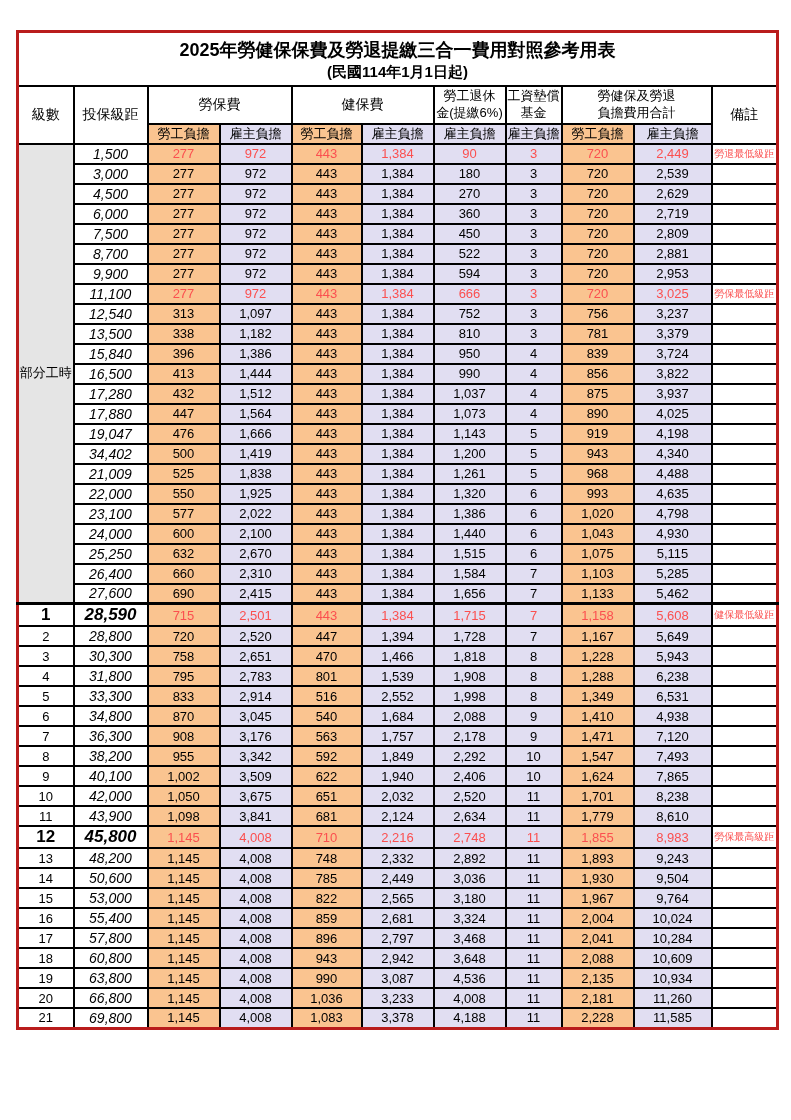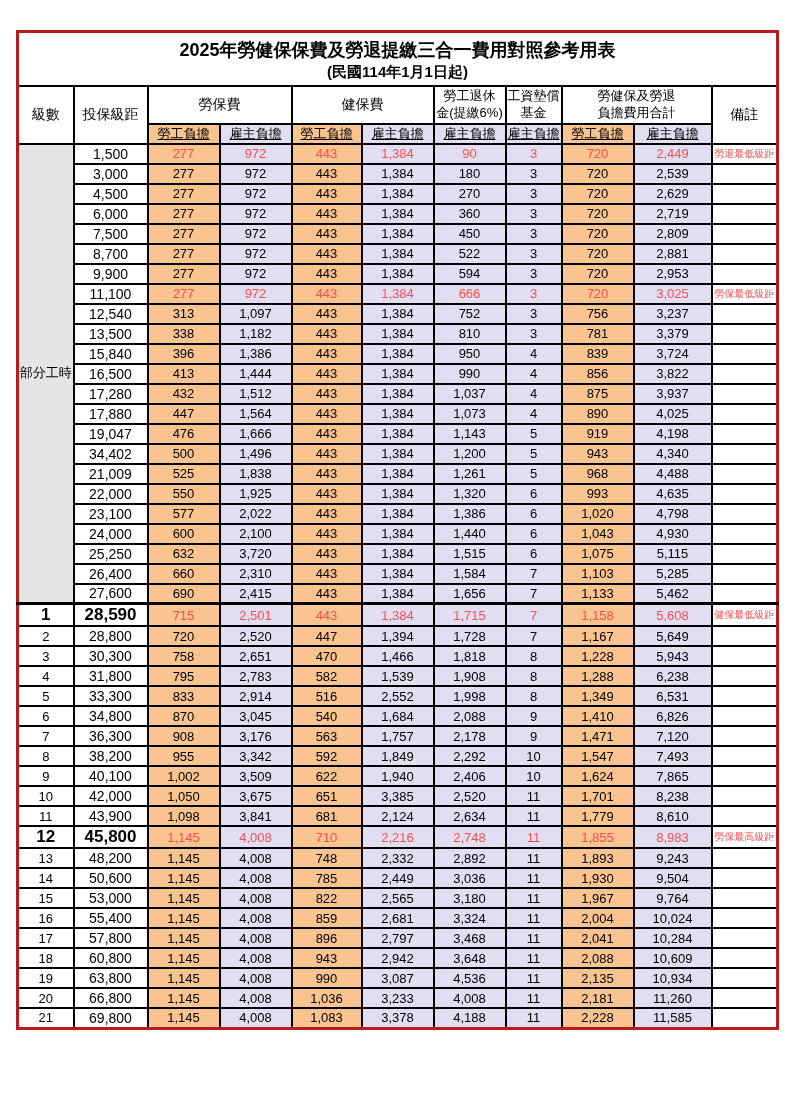--- a/index.html
+++ b/index.html
@@ -24,26 +24,26 @@
 
   
   .title-cell { height:54px; background:#fff; border-bottom:3px solid #000; }
   .title-line { font-size:18px; font-weight:bold; line-height:1.5; }
   .subtitle-line { font-size:15px; font-weight:bold; line-height:1.1; }
 
   
   thead th { font-weight:normal; background:#fff; font-size:14px; }
   th.hdr-top { height:38px; }
   th.two-line { white-space:pre-line; line-height:1.25; font-size:13px; }
-  tr.subhdr th { height:19px; font-size:13px;text-decoration:underline; }
+  tr.subhdr th { height:19px; font-size:13px; }
 
   
   tbody td { height:20px; font-size:13px; }
   td.level   { font-size:13px; background:#fff; }
-  td.bracket { font-size:14px; background:#fff; }
+  td.bracket { font-size:14px; background:#fff;font-style:italic; }
   td.remark  { font-size:10px; color:#fb4f4f; background:#fff; }
   .emp { background:#fac490; }   
   .er  { background:#e1def2; }   
 
   td.group-label { font-size:13px; background:#e5e5e5; white-space:nowrap; padding:0; }
 
   tr.red td.val { color:#fb4f4f; }
   tr.big td.level, tr.big td.bracket { font-weight:bold; font-size:17px; }
   tr.thick-top td { border-top:3px solid #000; }
 </style>
@@ -289,21 +289,21 @@
     <td class="er val">1,143</td>
     <td class="er val">5</td>
     <td class="emp val">919</td>
     <td class="er val">4,198</td>
     <td class="remark val"></td>
   </tr>
         <tr>
 
     <td class="bracket">34,402</td>
     <td class="emp val">500</td>
-    <td class="er val">1,496</td>
+    <td class="er val">1,419</td>
     <td class="emp val">443</td>
     <td class="er val">1,384</td>
     <td class="er val">1,200</td>
     <td class="er val">5</td>
     <td class="emp val">943</td>
     <td class="er val">4,340</td>
     <td class="remark val"></td>
   </tr>
         <tr>
 
@@ -354,21 +354,21 @@
     <td class="er val">1,440</td>
     <td class="er val">6</td>
     <td class="emp val">1,043</td>
     <td class="er val">4,930</td>
     <td class="remark val"></td>
   </tr>
         <tr>
 
     <td class="bracket">25,250</td>
     <td class="emp val">632</td>
-    <td class="er val">3,720</td>
+    <td class="er val">2,670</td>
     <td class="emp val">443</td>
     <td class="er val">1,384</td>
     <td class="er val">1,515</td>
     <td class="er val">6</td>
     <td class="emp val">1,075</td>
     <td class="er val">5,115</td>
     <td class="remark val"></td>
   </tr>
         <tr>
 
@@ -433,21 +433,21 @@
     <td class="er val">8</td>
     <td class="emp val">1,228</td>
     <td class="er val">5,943</td>
     <td class="remark val"></td>
   </tr>
         <tr>
     <td class="level">4</td>
     <td class="bracket">31,800</td>
     <td class="emp val">795</td>
     <td class="er val">2,783</td>
-    <td class="emp val">582</td>
+    <td class="emp val">801</td>
     <td class="er val">1,539</td>
     <td class="er val">1,908</td>
     <td class="er val">8</td>
     <td class="emp val">1,288</td>
     <td class="er val">6,238</td>
     <td class="remark val"></td>
   </tr>
         <tr>
     <td class="level">5</td>
     <td class="bracket">33,300</td>
@@ -464,21 +464,21 @@
         <tr>
     <td class="level">6</td>
     <td class="bracket">34,800</td>
     <td class="emp val">870</td>
     <td class="er val">3,045</td>
     <td class="emp val">540</td>
     <td class="er val">1,684</td>
     <td class="er val">2,088</td>
     <td class="er val">9</td>
     <td class="emp val">1,410</td>
-    <td class="er val">6,826</td>
+    <td class="er val">4,938</td>
     <td class="remark val"></td>
   </tr>
         <tr>
     <td class="level">7</td>
     <td class="bracket">36,300</td>
     <td class="emp val">908</td>
     <td class="er val">3,176</td>
     <td class="emp val">563</td>
     <td class="er val">1,757</td>
     <td class="er val">2,178</td>
@@ -512,21 +512,21 @@
     <td class="emp val">1,624</td>
     <td class="er val">7,865</td>
     <td class="remark val"></td>
   </tr>
         <tr>
     <td class="level">10</td>
     <td class="bracket">42,000</td>
     <td class="emp val">1,050</td>
     <td class="er val">3,675</td>
     <td class="emp val">651</td>
-    <td class="er val">3,385</td>
+    <td class="er val">2,032</td>
     <td class="er val">2,520</td>
     <td class="er val">11</td>
     <td class="emp val">1,701</td>
     <td class="er val">8,238</td>
     <td class="remark val"></td>
   </tr>
         <tr>
     <td class="level">11</td>
     <td class="bracket">43,900</td>
     <td class="emp val">1,098</td>

